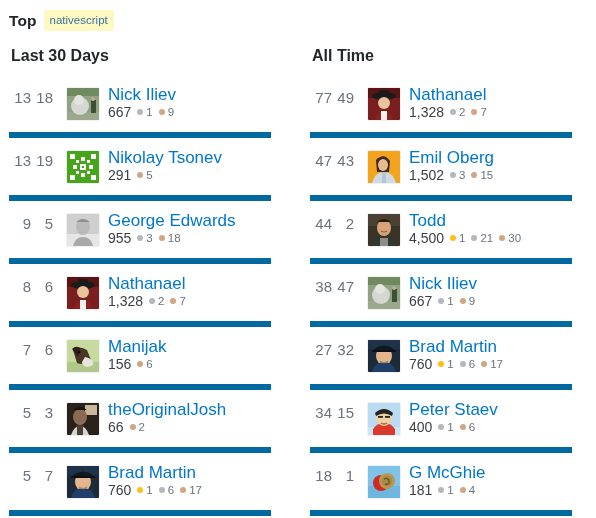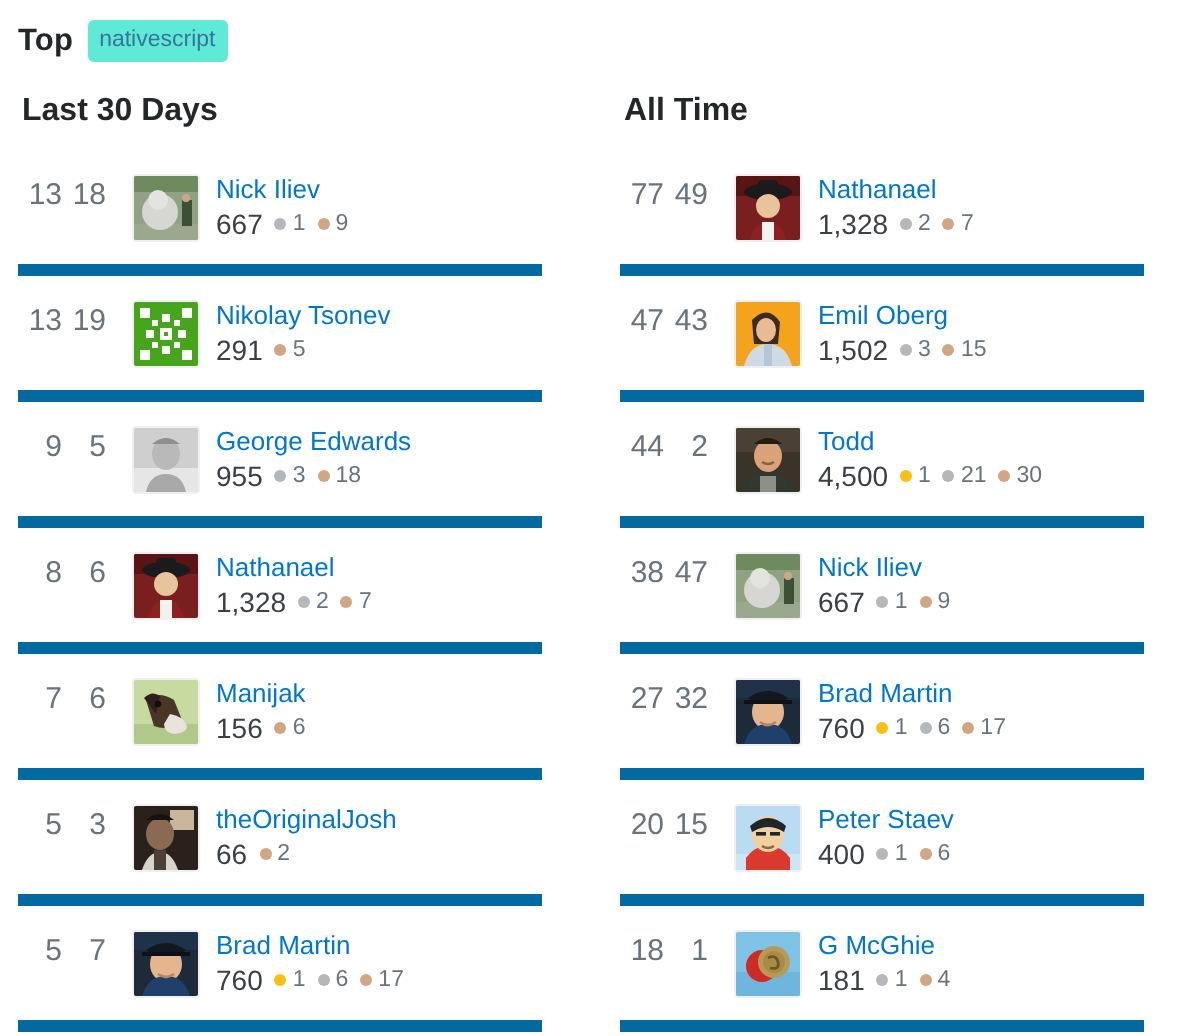--- a/index.html
+++ b/index.html
@@ -21,21 +21,21 @@
     height: 30px;
   }
   .header-word {
     font-size: 15.5px;
     font-weight: bold;
     color: #242729;
     letter-spacing: .1px;
   }
   .tag-pill {
     display: inline-block;
-    background: #5eead4;
+    background: #fef9c3;
     color: #39739d;
     font-size: 11.5px;
     line-height: 1;
     padding: 5px 6px 5px 6px;
     border-radius: 3px;
     white-space: nowrap;
   }
 
   
   .columns { display: flex; padding: 0; }
@@ -80,21 +80,21 @@
     overflow: hidden;
     background: #d9d9d9;
     box-shadow: 0 0 0 1px rgba(0,0,0,.06);
     position: relative;
   }
   .avatar svg { display: block; width: 32px; height: 32px; }
 
   .who { margin-left: 9px; padding-top: 0px; }
   .username {
     display: block;
-    font-size: 13px;
+    font-size: 17px;
     color: #0077cc;
     line-height: 16px;
     text-decoration: none;
     white-space: nowrap;
   }
 
   .meta {
     display: flex;
     align-items: center;
     margin-top: 2px;
@@ -471,21 +471,21 @@
                   <span class="badge-count">6</span>
                 </span>
                 <span class="badge-group">
                   <span class="dot bronze"></span>
                   <span class="badge-count">17</span>
                 </span>
               </div>
             </div>
           </div>
           <div class="row">
-            <div class="score">20</div>
+            <div class="score">34</div>
             <div class="score second">15</div>
             <a class="avatar">
               <svg viewBox="0 0 32 32" xmlns="http://www.w3.org/2000/svg">
                 <rect width="32" height="32" fill="#b9dcf2"></rect>
                 <path d="M0 24h32v8H0z" fill="#cde6f7"></path>
                 <path d="M5 26q4-6 11-6t11 6l0 6H5z" fill="#d93a2b"></path>
                 <ellipse cx="16" cy="14" rx="8" ry="9" fill="#f1cf9f"></ellipse>
                 <path d="M7 10q9-8 18 0l-1 3q-8-5-16 0z" fill="#20252b"></path>
                 <rect x="10" y="13" width="5" height="1.8" fill="#20252b"></rect>
                 <rect x="17" y="13" width="5" height="1.8" fill="#20252b"></rect>

